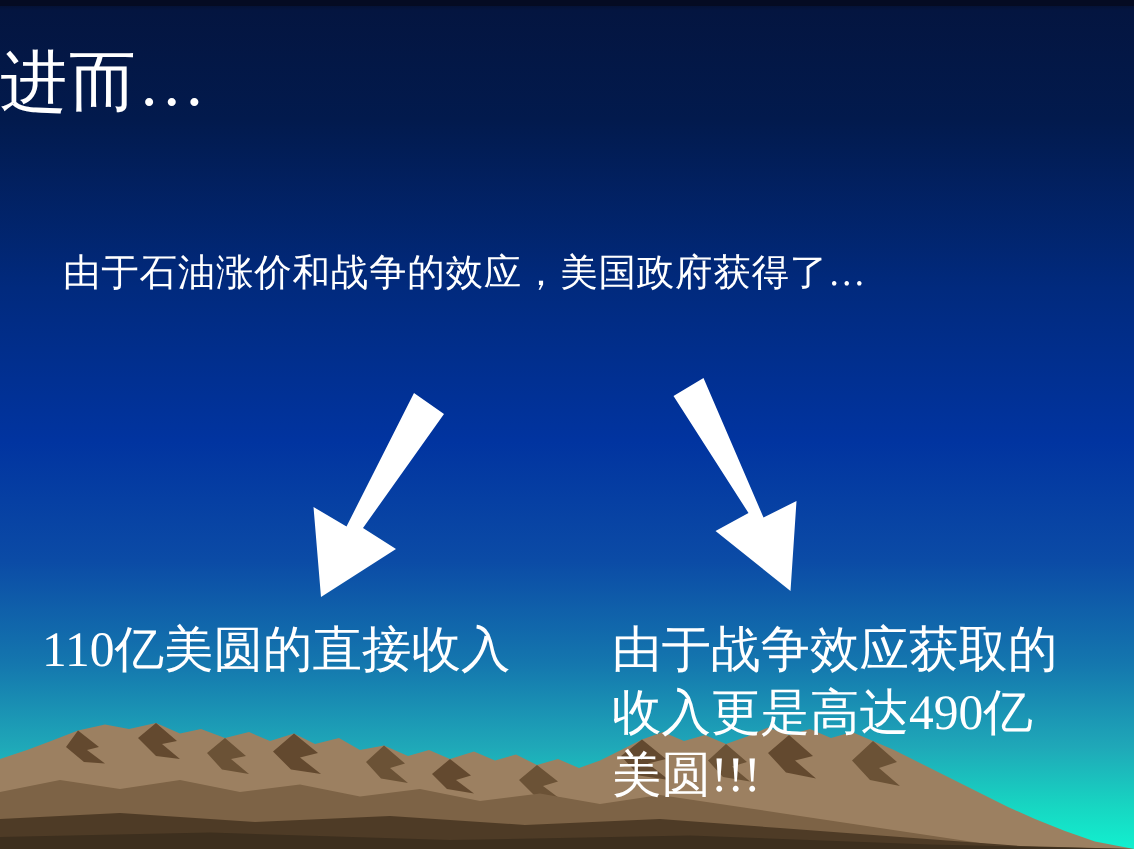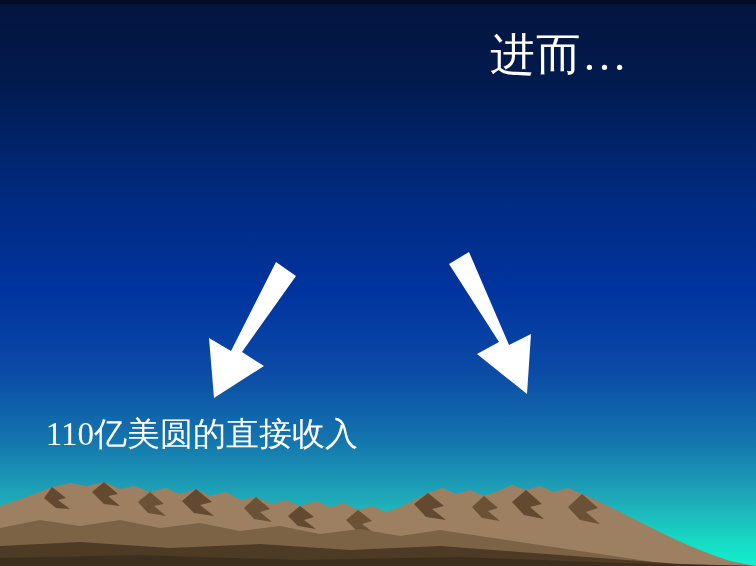--- a/index.html
+++ b/index.html
@@ -39,21 +39,21 @@
     width: 756px;
     height: 4px;
     background: #050b22;
   }
 
   .title {
     position: absolute;
     left: 0;
     top: 32px;
     width: 628px;
-    text-align: right;
+    text-align: left;
     color: #ffffff;
     font-size: 45px;
     line-height: 1.05;
     font-weight: 400;
     letter-spacing: 1px;
     white-space: nowrap;
   }
 
   .subtitle {
     position: absolute;
@@ -73,21 +73,21 @@
     width: 756px;
     height: 566px;
     pointer-events: none;
   }
 
   .callout {
     position: absolute;
     color: #ffffff;
     font-size: 33px;
     line-height: 1.26;
-    text-align: right;
+    text-align: left;
     font-weight: 400;
   }
   .callout-left {
     left: 28px;
     top: 414px;
     width: 330px;
   }
   .callout-right {
     left: 408px;
     top: 414px;
@@ -151,24 +151,26 @@
              L320,58 L360,53 L400,60 L440,54 L480,60 L520,66 L560,72 L600,78
              L640,84 L680,90 L0,90 Z"></path>
 
     <path fill="#4e3b26" d="M0,70 L80,66 L170,72 L260,68 L350,74 L440,70 L520,76 L600,82
              L680,88 L756,90 L756,90 L0,90 Z"></path>
     <path fill="#3d2f1e" d="M0,82 L140,79 L300,84 L460,81 L620,87 L756,90 L0,90 Z"></path>
   </svg>
 
   <div class="title">进而…</div>
 
+  <div class="subtitle">由于石油涨价和战争的效应，美国政府获得了…</div>
 
   <svg class="arrow-layer" viewBox="0 0 756 566">
 
     <polygon fill="#ffffff" d="" points="276,262 296,276 242,352 264,366 214,398 209,338 231,351"></polygon>
 
     <polygon fill="#ffffff" points="469,252 449,264 499,342 477,354 527,394 531,334 509,345"></polygon>
   </svg>
 
   <div class="callout callout-left">110亿美圆的直接收入</div>
+  <div class="callout callout-right">由于战争效应获取的收入更是高达490亿美圆!!!</div>
 
 
 </div>
 
 </body></html>

